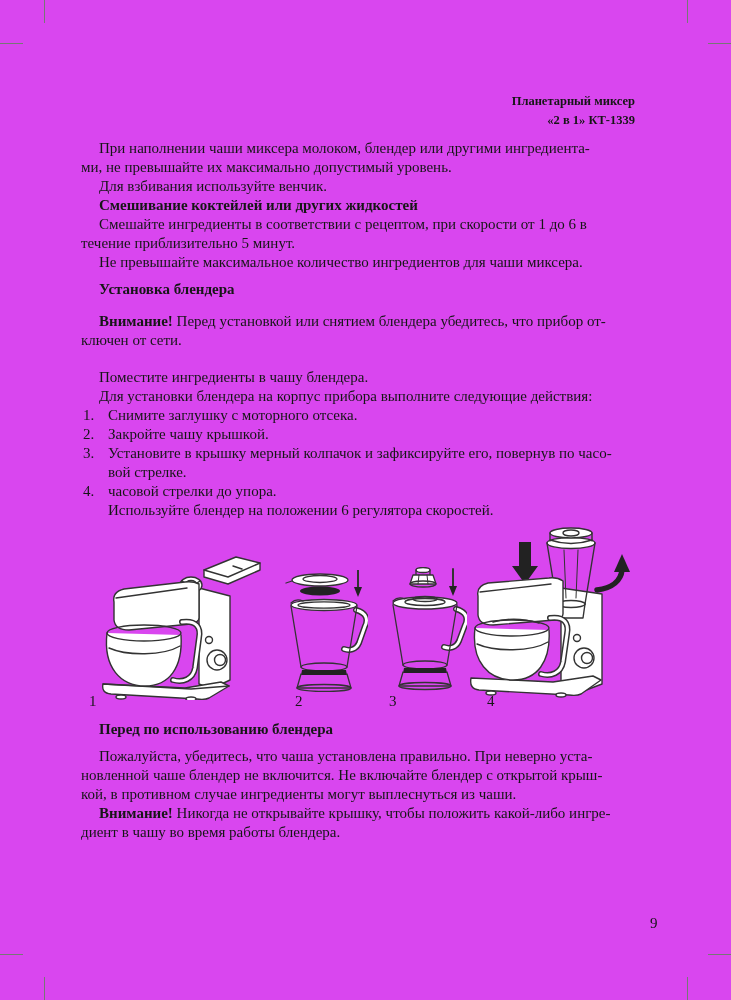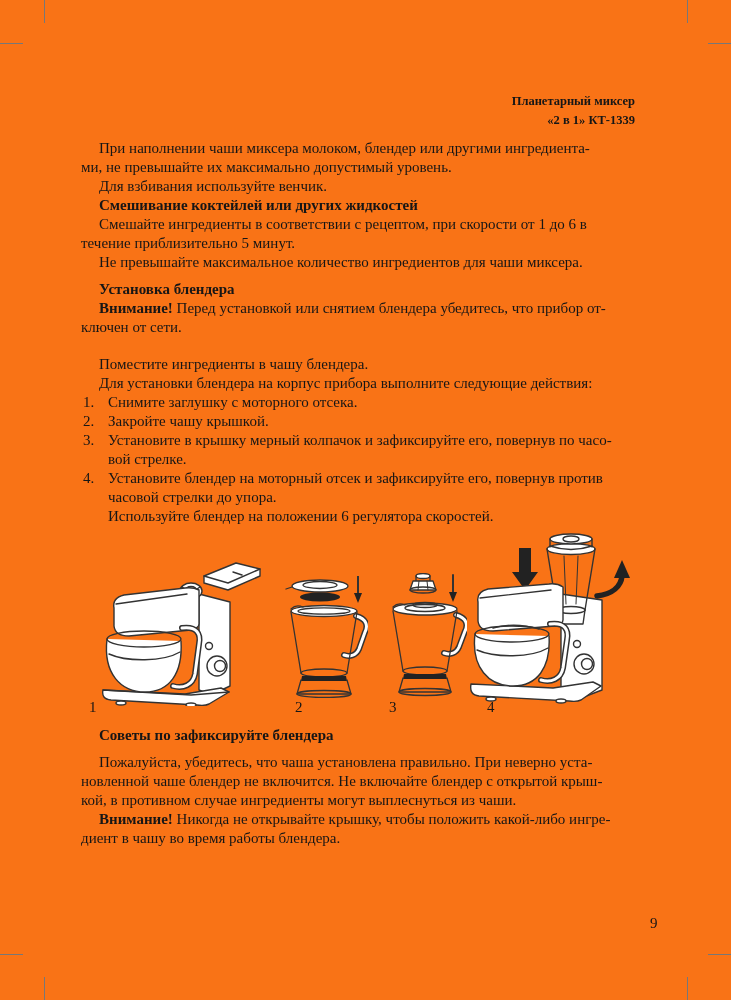--- a/index.html
+++ b/index.html
@@ -1,16 +1,16 @@
 <!DOCTYPE html>
 <html><head>
 <meta charset="utf-8">
 <style>
   html,body{margin:0;padding:0;background:#e8e8e8;}
-  .page{position:relative;width:731px;height:1000px;background:#f97316;margin:0 auto;
+  .page{position:relative;width:731px;height:1000px;background:#d946ef;margin:0 auto;
         font-family:"Liberation Serif","DejaVu Serif",serif;color:#161616;overflow:hidden;}
   .crop{position:absolute;background:#777;}
   .header{position:absolute;top:93px;right:96px;text-align:right;font-weight:bold;
           font-size:12.5px;line-height:16px;white-space:nowrap;}
   .content{position:absolute;left:81px;top:139px;width:562px;font-size:15px;line-height:19px;}
   .ln{white-space:nowrap;height:19px;}
   .ind{text-indent:18px;}
   .b{font-weight:bold;}
   .mt8{margin-top:8px;}
   .mt7{}
@@ -45,21 +45,21 @@
 
   <div class="content">
     <div class="ln ind">При наполнении чаши миксера молоком, блендер или другими ингредиента-</div>
     <div class="ln">ми, не превышайте их максимально допустимый уровень.</div>
     <div class="ln ind">Для взбивания используйте венчик.</div>
     <div class="ln ind b">Смешивание коктейлей или других жидкостей</div>
     <div class="ln ind">Смешайте ингредиенты в соответствии с рецептом, при скорости от 1 до 6 в</div>
     <div class="ln">течение приблизительно 5 минут.</div>
     <div class="ln ind">Не превышайте максимальное количество ингредиентов для чаши миксера.</div>
 
-    <div class="ln ind b mt8" style="margin-bottom:0">Установка блендера</div>
+    <div class="ln ind b mt8" style="margin-bottom:13px">Установка блендера</div>
 
     <div class="ln ind"><span class="b">Внимание!</span><span> Перед установкой или снятием блендера убедитесь, что прибор от-</span></div>
     <div class="ln">ключен от сети.</div>
 
     <div class="ln ind mt19">Поместите ингредиенты в чашу блендера.</div>
     <div class="ln ind">Для установки блендера на корпус прибора выполните следующие действия:</div>
 
     <div class="li">
       <span class="num">1.</span>
       <div class="ln">Снимите заглушку с моторного отсека.</div>
@@ -68,21 +68,20 @@
       <span class="num">2.</span>
       <div class="ln">Закройте чашу крышкой.</div>
     </div>
     <div class="li">
       <span class="num">3.</span>
       <div class="ln">Установите в крышку мерный колпачок и зафиксируйте его, повернув по часо-</div>
       <div class="ln">вой стрелке.</div>
     </div>
     <div class="li">
       <span class="num">4.</span>
-      <div class="ln">Установите блендер на моторный отсек и зафиксируйте его, повернув против</div>
       <div class="ln">часовой стрелки до упора.</div>
     </div>
     <div class="ln cont">Используйте блендер на положении 6 регулятора скоростей.</div>
 
     <div class="figures">
 
       <svg class="fig" style="left:6px;top:16px" width="180" height="164" viewBox="0 0 180 164">
         <g stroke="#333" stroke-width="1.4" fill="#fff" stroke-linejoin="round" stroke-linecap="round">
           <path d="M117,34 L149,21 L173,27 L173,34 L141,48 L117,41 Z"></path>
           <path d="M117,34 L141,41 L173,27" fill="none"></path>
@@ -187,21 +186,21 @@
           <circle cx="134" cy="132" r="5.5"></circle>
         </g>
       </svg>
 
       <div class="fig-label" style="left:8px;top:172px">1</div>
       <div class="fig-label" style="left:214px;top:172px">2</div>
       <div class="fig-label" style="left:308px;top:172px">3</div>
       <div class="fig-label" style="left:406px;top:172px">4</div>
     </div>
 
-    <div class="ln ind b mt8" style="margin-bottom:8px">Советы по зафиксируйте блендера</div>
+    <div class="ln ind b mt8" style="margin-bottom:8px">Перед по использованию блендера</div>
 
     <div class="ln ind">Пожалуйста, убедитесь, что чаша установлена правильно. При неверно уста-</div>
     <div class="ln">новленной чаше блендер не включится. Не включайте блендер с открытой крыш-</div>
     <div class="ln">кой, в противном случае ингредиенты могут выплеснуться из чаши.</div>
 
     <div class="ln ind mt7"><span class="b">Внимание!</span><span> Никогда не открывайте крышку, чтобы положить какой-либо ингре-</span></div>
     <div class="ln">диент в чашу во время работы блендера.</div>
   </div>
 
   <div class="pagenum">9</div>

